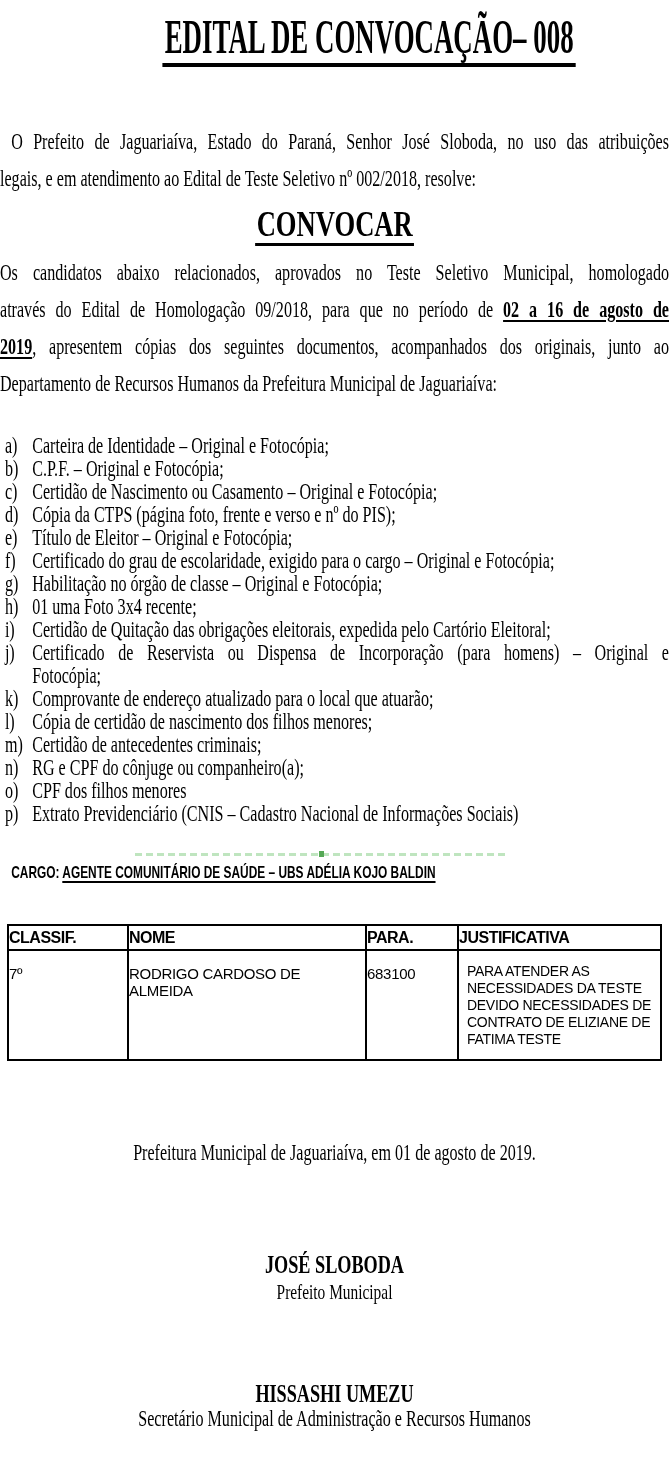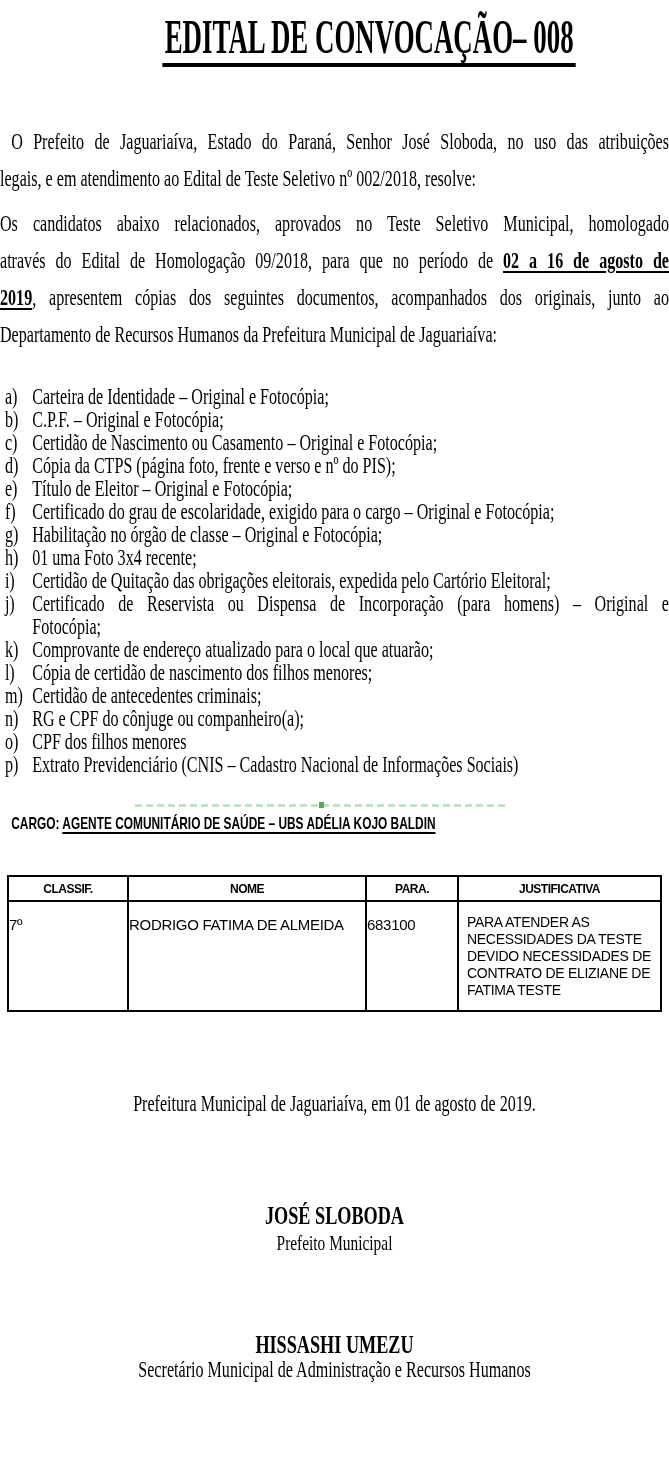--- a/index.html
+++ b/index.html
@@ -62,21 +62,21 @@
     margin-top:6px; font-family:"Liberation Sans","DejaVu Sans",sans-serif;
     font-weight:bold; font-size:17px; line-height:22px; padding-left:16px; white-space:nowrap;
   }
   .cargo .val { text-decoration:underline; text-decoration-thickness:2px; text-underline-offset:3px; }
 
   
   .tblwrap { margin-top:40px; margin-left:7px; }
   table.doc { border-collapse:collapse; table-layout:fixed; width:653px;
     font-family:"Liberation Sans","DejaVu Sans",sans-serif; }
   table.doc th, table.doc td { border:2px solid #000; padding:0; }
-  table.doc th { height:23px; font-size:12px; font-weight:bold; letter-spacing:-0.5px; text-align:center;margin-left:35px; }
+  table.doc th { height:23px; font-size:16px; font-weight:bold; letter-spacing:-0.5px; text-align:left;margin-left:35px; }
   table.doc td { height:108px; vertical-align:top; text-align:left; }
   .col-classif { width:120px; } .col-nome { width:238px; } .col-insc { width:92px; } .col-just { width:203px; }
   td .cellpad { padding-top:14px; font-size:15px; letter-spacing:-0.3px; }
   td .justpad { padding-top:12px; font-size:14px; line-height:17px; letter-spacing:-0.3px;padding-left:8px; }
 
   
   .dateline { margin-top:80px; text-align:center; font-size:23px; line-height:23px; }
   .sig { text-align:center; }
   .sig1 { margin-top:87px; }
   .sig2 { margin-top:76px; }
@@ -94,20 +94,23 @@
     <span class="h1">EDITAL DE CONVOCAÇÃO– 008</span>
   </div>
 
   <div class="cond intro para">
     <div class="ln jl">
       <span class="indent1">O Prefeito de Jaguariaíva, Estado do Paraná, Senhor José Sloboda, no uso das atribuições</span>
     </div>
     <div class="ln">legais, e em atendimento ao Edital de Teste Seletivo nº 002/2018, resolve:</div>
   </div>
 
+  <div class="hwrap h3wrap">
+    <span class="h3">CONVOCAR</span>
+  </div>
 
   <div class="cond bodypara para">
     <div class="ln jl">Os candidatos abaixo relacionados, aprovados no Teste Seletivo Municipal, homologado</div>
     <div class="ln jl"><span>através do Edital de Homologação 09/2018, para que no período de </span><span class="bu">02 a 16  de agosto de</span></div>
     <div class="ln jl"><span class="bu">2019</span><span>, apresentem cópias dos seguintes documentos, acompanhados dos originais, junto ao</span></div>
     <div class="ln">Departamento de Recursos Humanos da Prefeitura Municipal de Jaguariaíva:</div>
   </div>
 
   <div class="cond doclist">
     <div class="li">
@@ -202,21 +205,21 @@
           <th>PARA.</th>
           <th>JUSTIFICATIVA</th>
         </tr>
       </thead>
       <tbody>
         <tr>
           <td>
               <div class="cellpad">7º</div>
             </td>
           <td>
-              <div class="cellpad">RODRIGO FATIMA DE ALMEIDA</div>
+              <div class="cellpad">RODRIGO CARDOSO DE ALMEIDA</div>
             </td>
           <td>
               <div class="cellpad">683100</div>
             </td>
           <td>
             <div class="justpad">
               <div>PARA ATENDER AS</div>
               <div>NECESSIDADES DA TESTE</div>
               <div>DEVIDO NECESSIDADES DE</div>
               <div>CONTRATO DE ELIZIANE DE</div>

